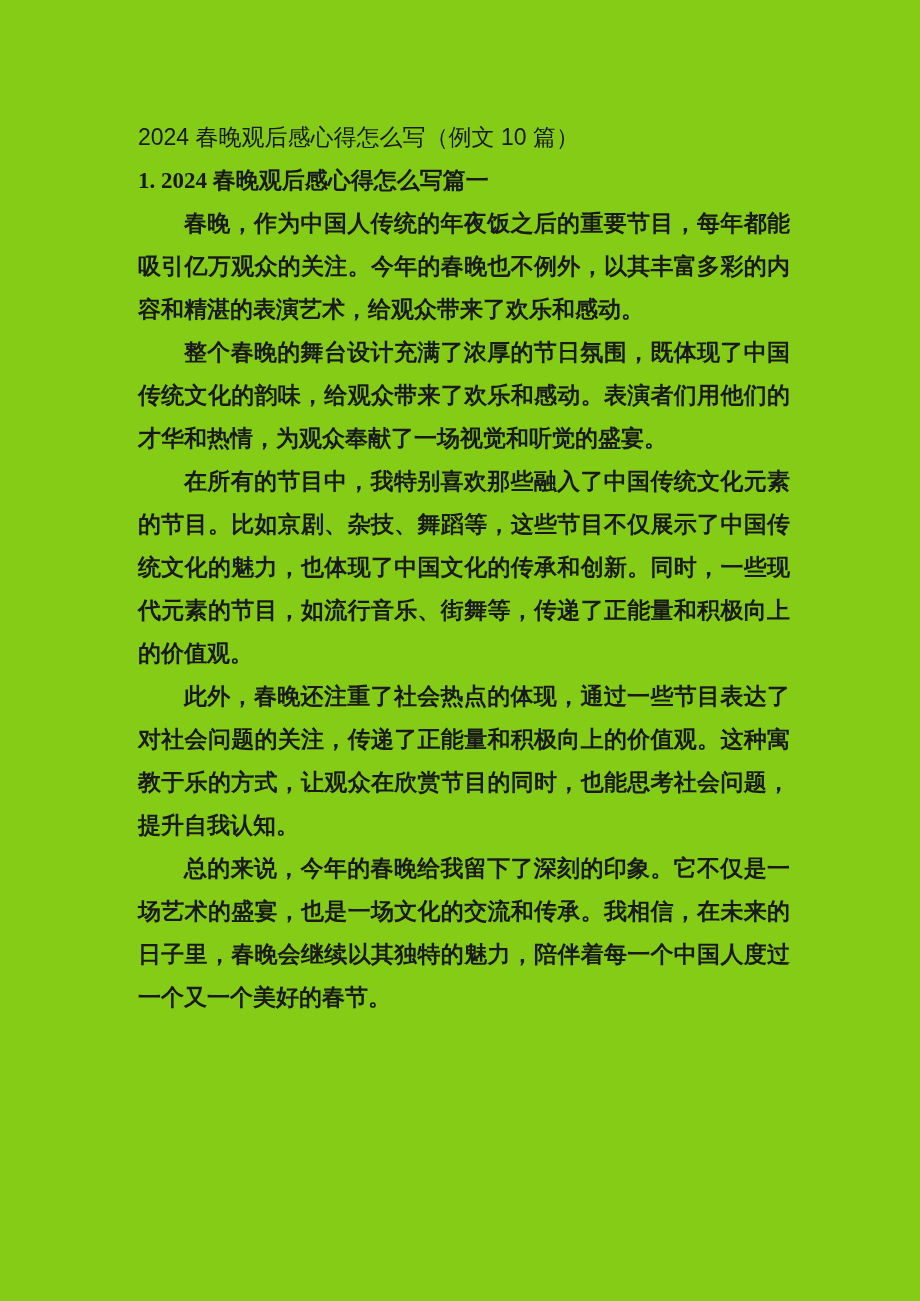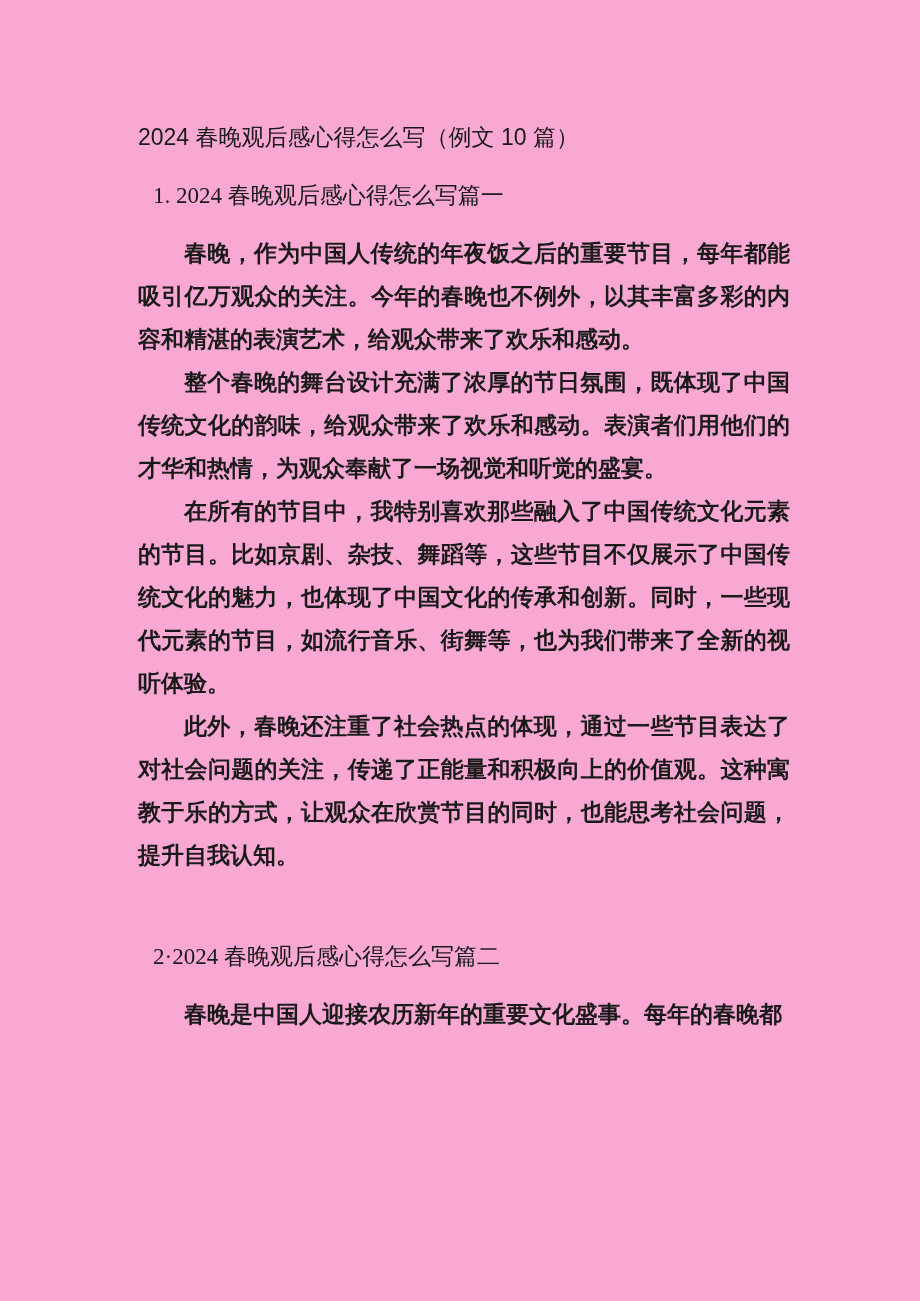--- a/index.html
+++ b/index.html
@@ -4,41 +4,41 @@
 <style>
   html, body {
     margin: 0;
     padding: 0;
     background: #ffffff;
   }
   .page {
     position: relative;
     width: 920px;
     height: 1301px;
-    background: #f9a8d4;
+    background: #84cc16;
     box-sizing: border-box;
     padding: 116px 130px 0 138px;
     overflow: hidden;
     color: #1a1a1a;
   }
   .doc-title {
     margin: 0;
     font-family: "Liberation Sans", "Liberation Serif", serif;
     font-size: 23px;
     line-height: 43px;
     font-weight: 400;
     white-space: nowrap;
     text-align: left;
   }
   .section-heading {
-    margin: 15px;
+    margin: 0;
     font-family: "Liberation Serif", "DejaVu Serif", serif;
     font-size: 23px;
     line-height: 43px;
-    font-weight: 400;
+    font-weight: 700;
     white-space: nowrap;
     text-align: left;
   }
   .para {
     margin: 0;
     font-family: "Liberation Serif", "DejaVu Serif", serif;
     font-size: 23px;
     line-height: 43px;
     font-weight: 700;
     text-align: justify;
@@ -55,25 +55,21 @@
 
 <div class="page">
 
   <p class="doc-title">2024 春晚观后感心得怎么写（例文 10 篇）</p>
 
   <div>
     <p class="section-heading">1. 2024 春晚观后感心得怎么写篇一</p>
 
     <p class="para">春晚，作为中国人传统的年夜饭之后的重要节目，每年都能吸引亿万观众的关注。今年的春晚也不例外，以其丰富多彩的内容和精湛的表演艺术，给观众带来了欢乐和感动。</p>
     <p class="para">整个春晚的舞台设计充满了浓厚的节日氛围，既体现了中国传统文化的韵味，给观众带来了欢乐和感动。表演者们用他们的才华和热情，为观众奉献了一场视觉和听觉的盛宴。</p>
-    <p class="para">在所有的节目中，我特别喜欢那些融入了中国传统文化元素的节目。比如京剧、杂技、舞蹈等，这些节目不仅展示了中国传统文化的魅力，也体现了中国文化的传承和创新。同时，一些现代元素的节目，如流行音乐、街舞等，也为我们带来了全新的视听体验。</p>
+    <p class="para">在所有的节目中，我特别喜欢那些融入了中国传统文化元素的节目。比如京剧、杂技、舞蹈等，这些节目不仅展示了中国传统文化的魅力，也体现了中国文化的传承和创新。同时，一些现代元素的节目，如流行音乐、街舞等，传递了正能量和积极向上的价值观。</p>
     <p class="para">此外，春晚还注重了社会热点的体现，通过一些节目表达了对社会问题的关注，传递了正能量和积极向上的价值观。这种寓教于乐的方式，让观众在欣赏节目的同时，也能思考社会问题，提升自我认知。</p>
+    <p class="para">总的来说，今年的春晚给我留下了深刻的印象。它不仅是一场艺术的盛宴，也是一场文化的交流和传承。我相信，在未来的日子里，春晚会继续以其独特的魅力，陪伴着每一个中国人度过一个又一个美好的春节。</p>
   </div>
 
   <div class="blank-line"></div>
 
-  <div>
-    <p class="section-heading">2·2024 春晚观后感心得怎么写篇二</p>
-
-    <p class="para">春晚是中国人迎接农历新年的重要文化盛事。每年的春晚都</p>
-  </div>
 
 </div>
 
 </body></html>

